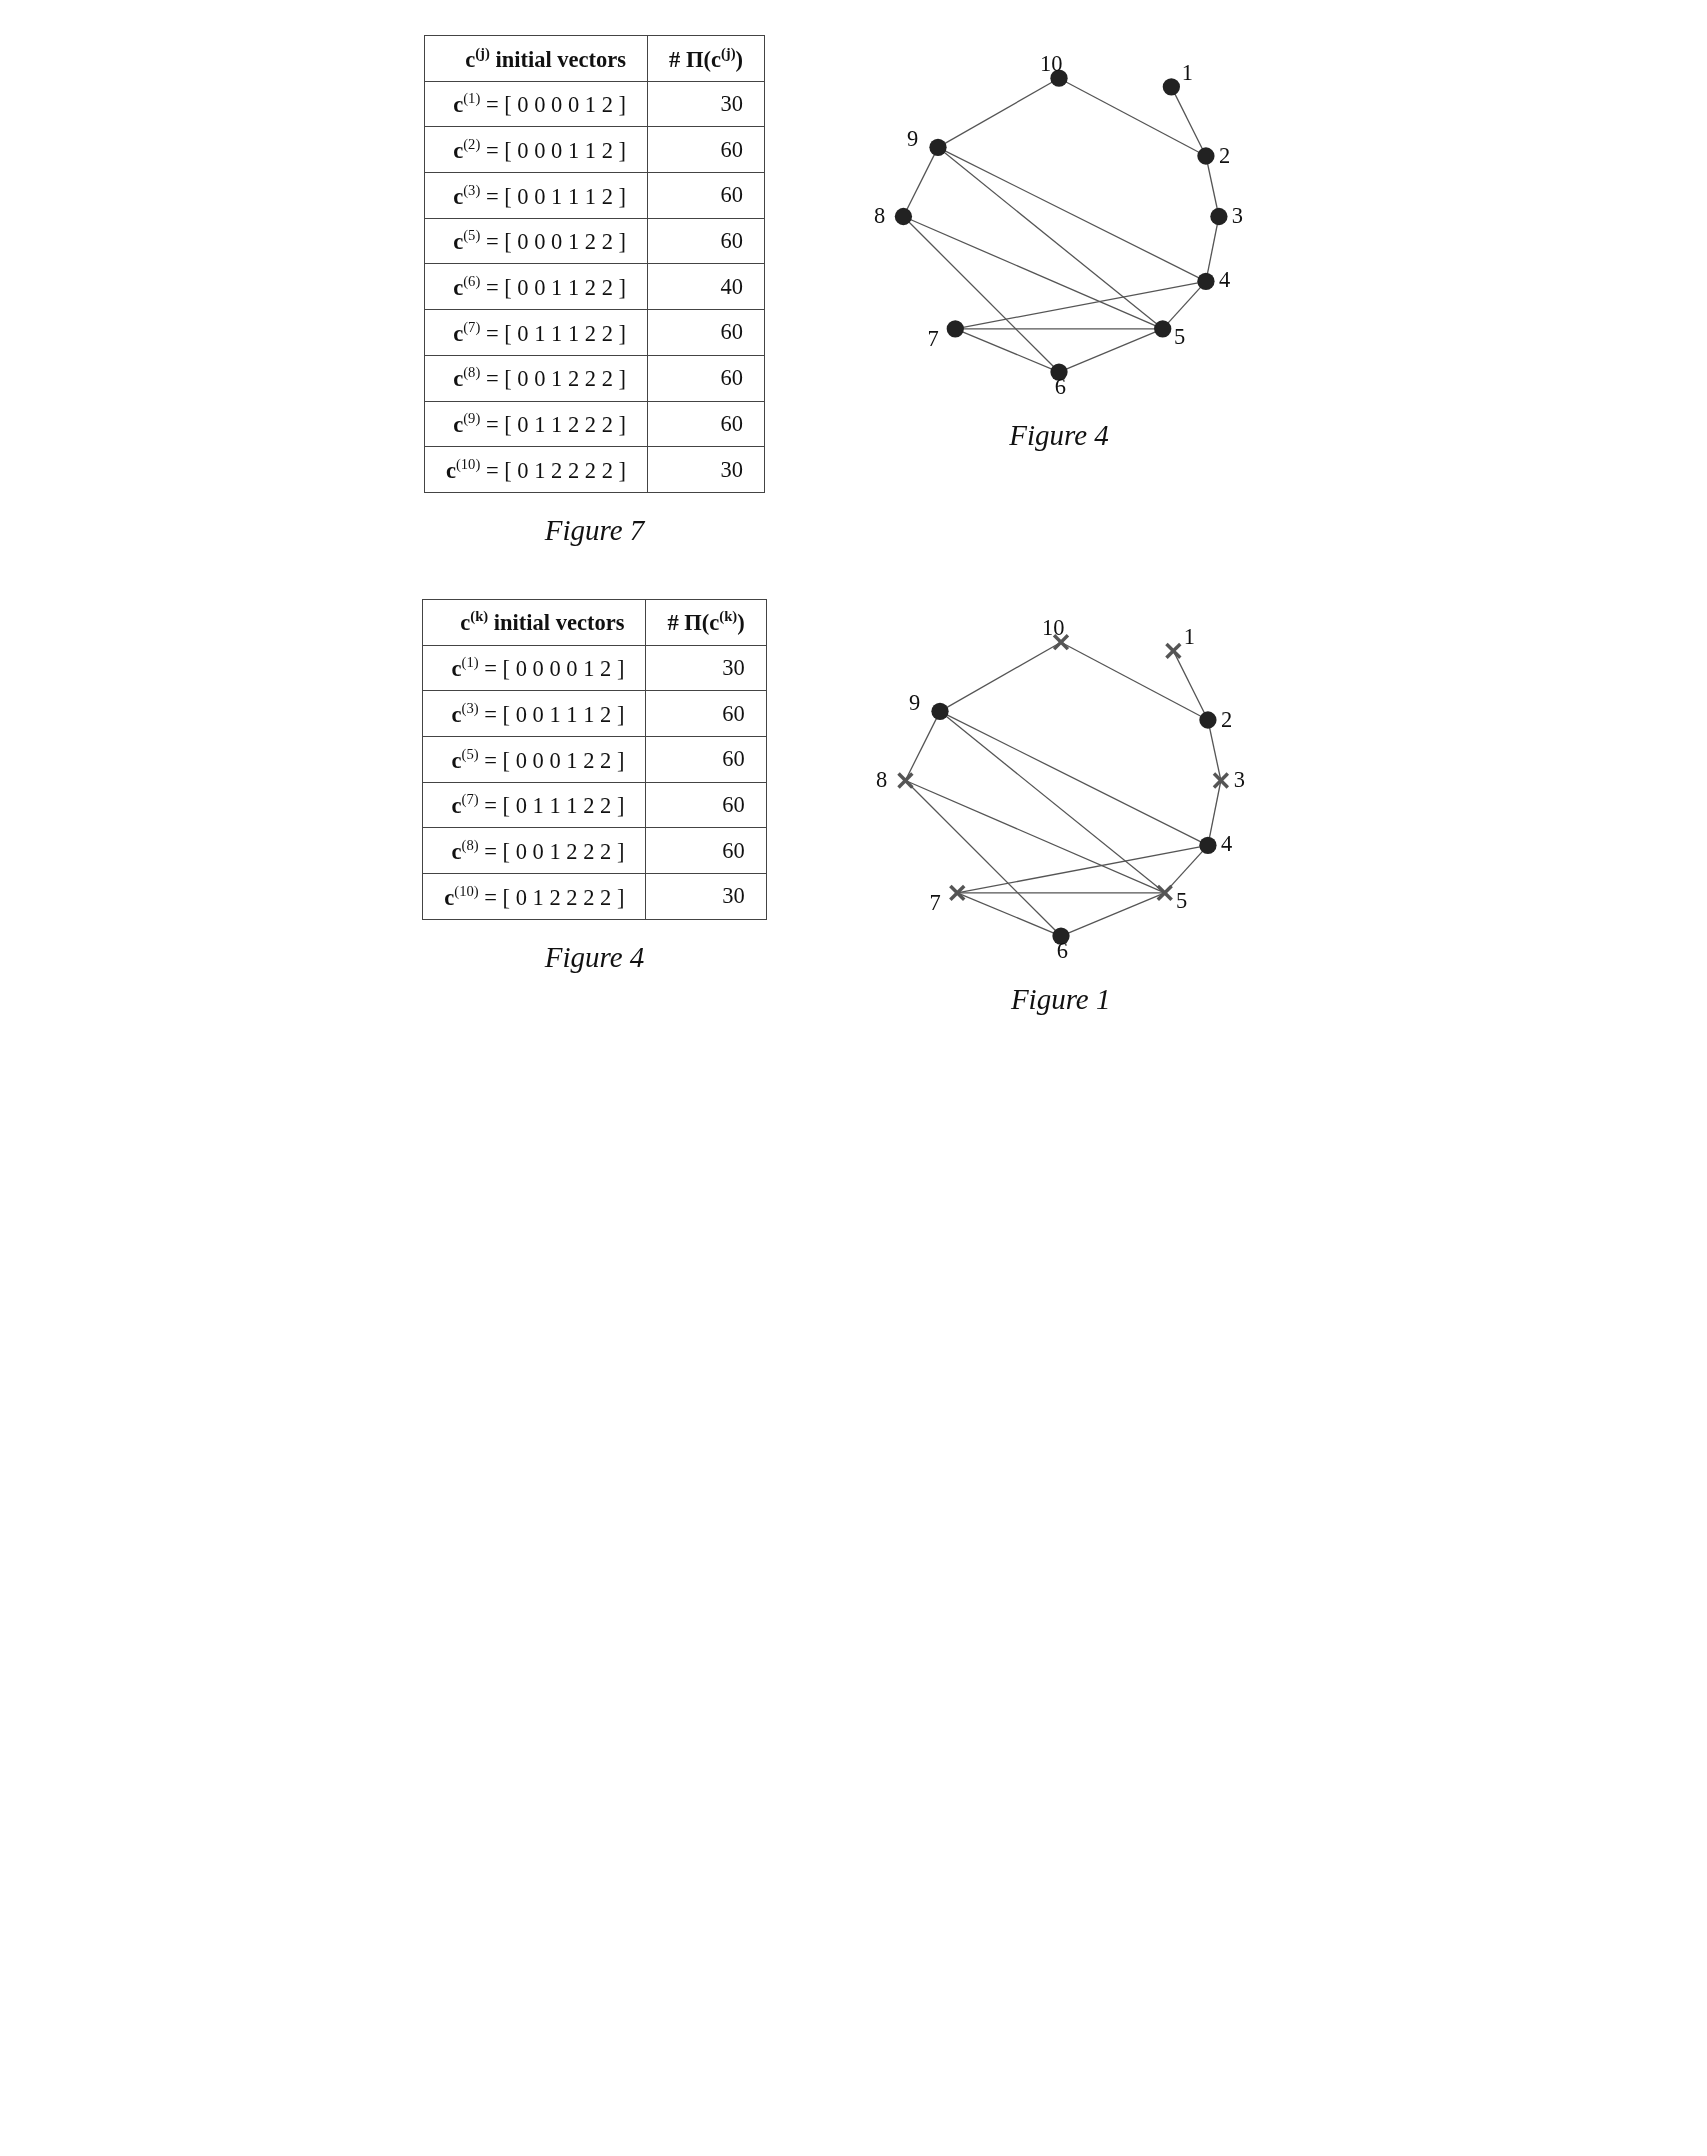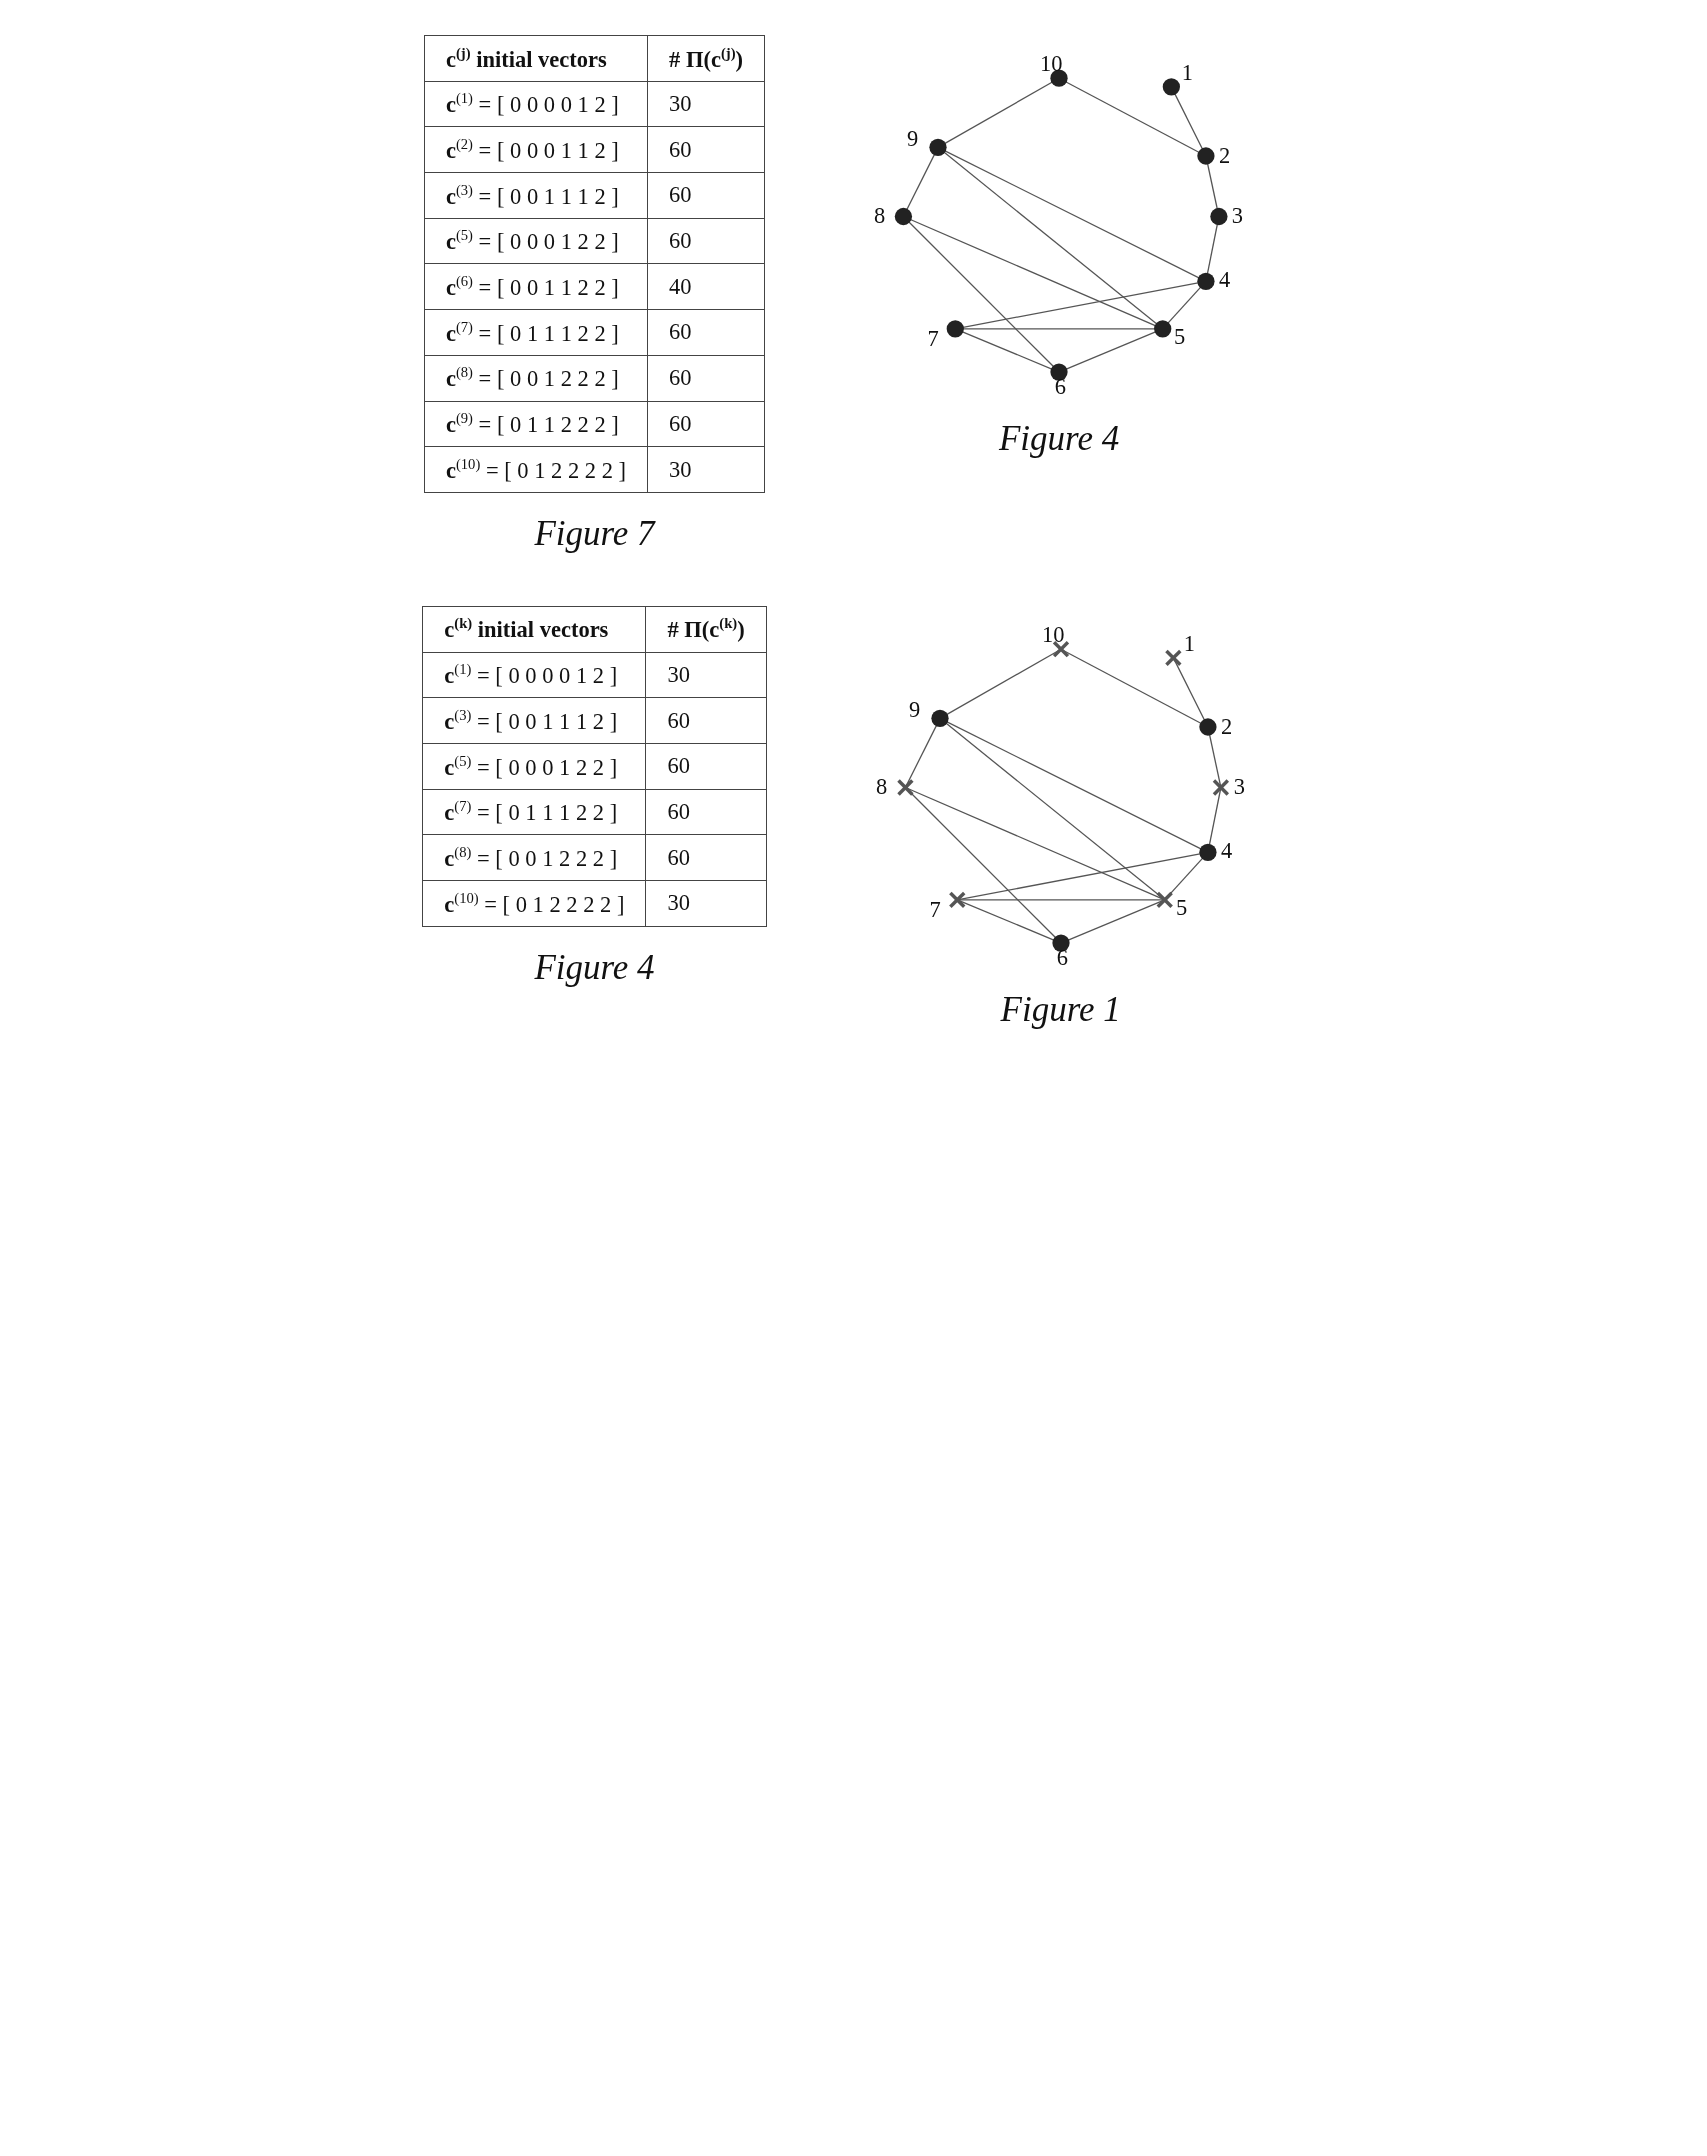--- a/index.html
+++ b/index.html
@@ -34,30 +34,30 @@
 
     table.data-table {
       border-collapse: collapse;
       font-size: 22.5px;
     }
 
     table.data-table th,
     table.data-table td {
       border: 1.7px solid #444;
       padding: 8.6px 21px;
-      text-align: left;
+      text-align: right;
       white-space: nowrap;
     }
 
     table.data-table th {
       font-weight: bold;
     }
 
     .fig-label {
-      font-size: 35px;
+      font-size: 29px;
       margin-top: 21px;
       font-style: italic;
     }
 
     sup {
       font-size: 0.65em;
       vertical-align: super;
     }
 
     

